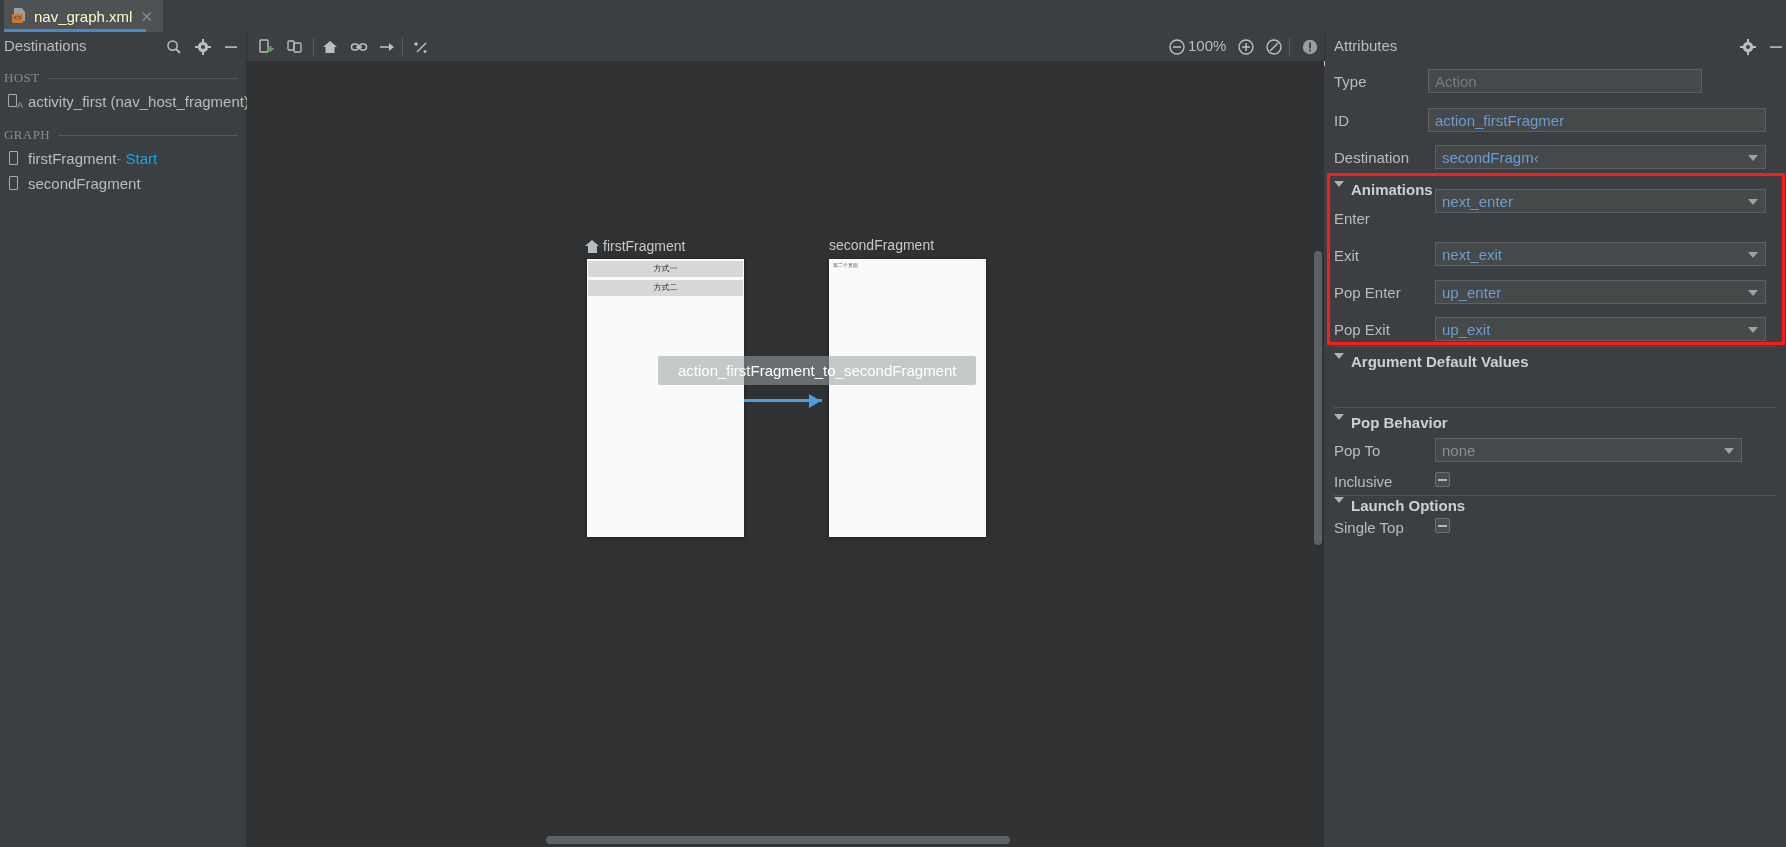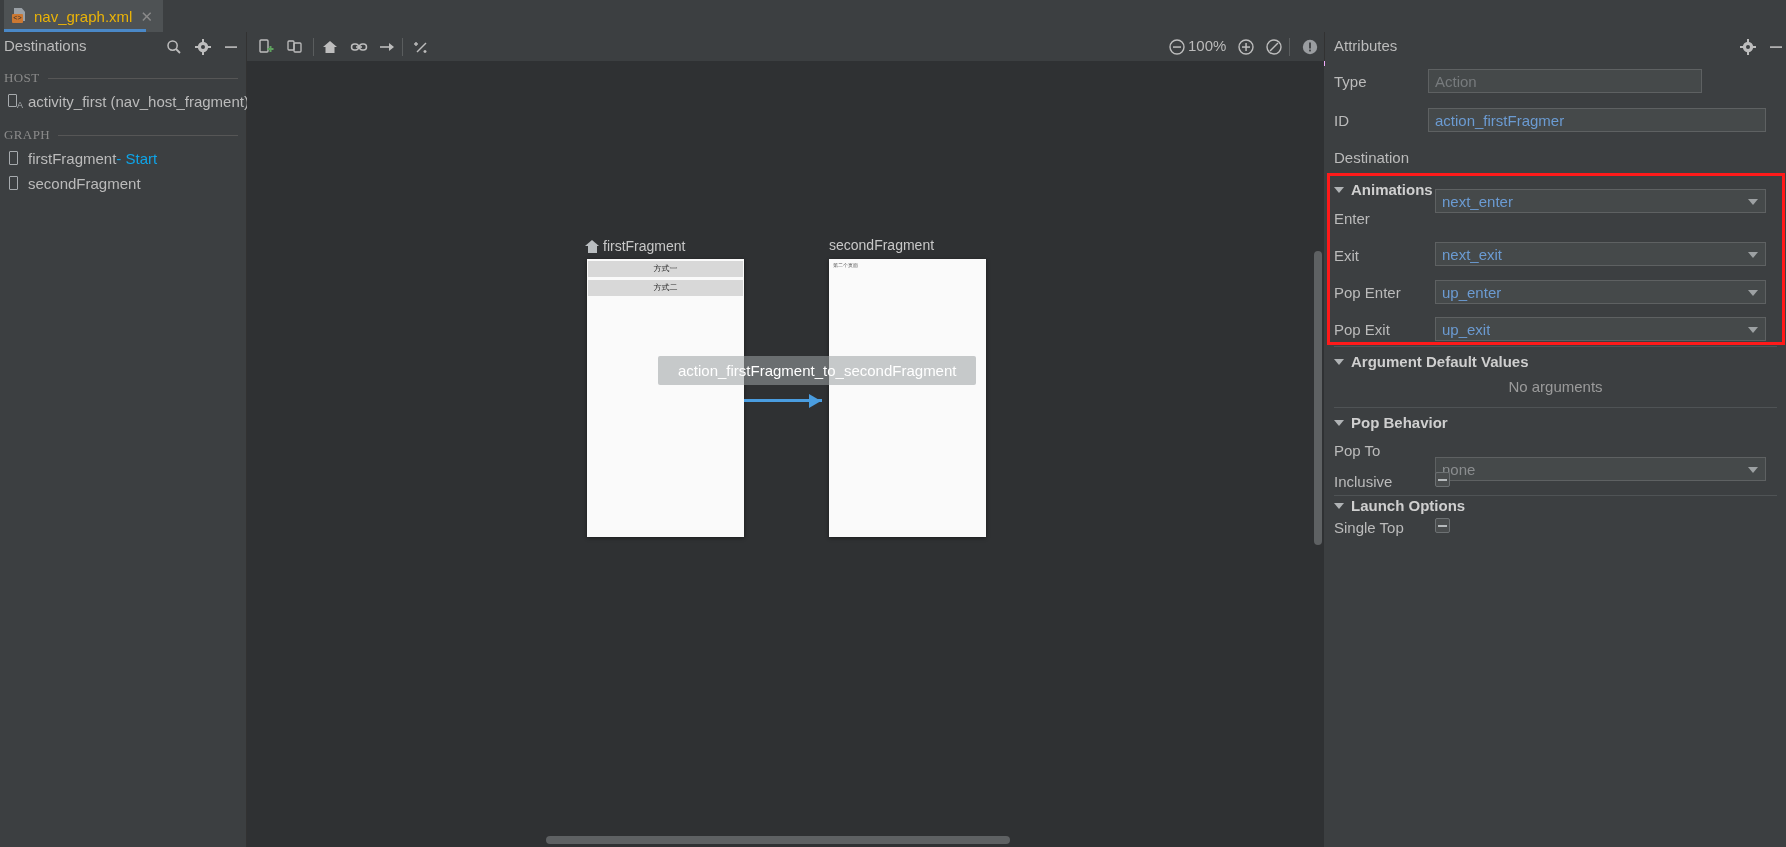--- a/index.html
+++ b/index.html
@@ -61,21 +61,21 @@
     width: 11px; height: 9px;
     background: #cc7832;
     border-radius: 1px;
     color: #2b2b2b;
     font-size: 7px;
     line-height: 9px;
     text-align: center;
     font-family: "Liberation Mono", monospace;
   }
   .tab-label {
-    color: #eab308;
+    color: #fef9c3;
     font-size: 15px;
     white-space: nowrap;
   }
   .tab-close {
     margin-left: 8px;
     color: #8a8a8a;
     font-size: 15px;
     line-height: 1;
   }
 
@@ -313,21 +313,21 @@
     right: 7px; top: 9px;
     width: 0; height: 0;
     border-left: 5px solid transparent;
     border-right: 5px solid transparent;
     border-top: 6px solid #9da1a3;
   }
   .sec-head {
     position: absolute;
     left: 9px;
     display: flex;
-    align-items: center;
+    align-items: flex-start;
     color: #cfcfcf;
     font-size: 15px;
     font-weight: bold;
     white-space: nowrap;
   }
   .sec-tri {
     width: 0; height: 0;
     border-left: 5px solid transparent;
     border-right: 5px solid transparent;
     border-top: 6px solid #b0b3b5;
@@ -588,20 +588,24 @@
     <div class="field" style="left:103px; top:8px; width:274px">
       <span class="val placeholder">Action</span>
     </div>
 
     <div class="attr-label" style="top:51px">ID</div>
     <div class="field" style="left:103px; top:47px; width:338px">
       <span class="val">action_firstFragmer</span>
     </div>
 
     <div class="attr-label" style="top:88px">Destination</div>
+    <div class="field" style="left:110px; top:84px; width:331px">
+      <span class="val">secondFragm‹</span>
+      <span class="caret"></span>
+    </div>
 
     <div class="sec-head" style="top:120px">
       <span class="sec-tri"></span>
       <span>Animations</span>
     </div>
 
     <div class="attr-label" style="top:149px">Enter</div>
     <div class="field" style="left:110px; top:128px; width:331px">
       <span class="val">next_enter</span>
       <span class="caret"></span>
@@ -623,29 +627,28 @@
     <div class="field" style="left:110px; top:256px; width:331px">
       <span class="val">up_exit</span>
       <span class="caret"></span>
     </div>
 
     <div class="sec-rule" style="top:285px"></div>
     <div class="sec-head" style="top:292px">
       <span class="sec-tri"></span>
       <span>Argument Default Values</span>
     </div>
-    <div class="noargs" style="top:317px">No arguments</div>
 
     <div class="sec-rule" style="top:346px"></div>
     <div class="sec-head" style="top:353px">
       <span class="sec-tri"></span>
       <span>Pop Behavior</span>
     </div>
     <div class="attr-label" style="top:381px">Pop To</div>
-    <div class="field" style="left:110px; top:396px; width:331px">
+    <div class="field" style="left:110px; top:377px; width:307px">
       <span class="val dim">none</span>
       <span class="caret"></span>
     </div>
     <div class="attr-label" style="top:412px">Inclusive</div>
     <div class="tri-check" style="left:110px; top:411px"></div>
 
     <div class="sec-rule" style="top:434px"></div>
     <div class="sec-head" style="top:436px">
       <span class="sec-tri"></span>
       <span>Launch Options</span>

